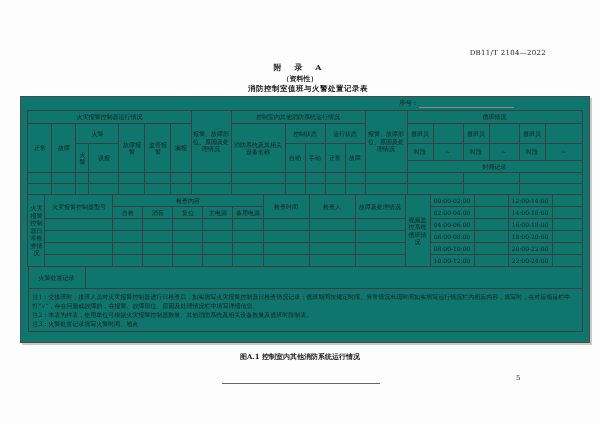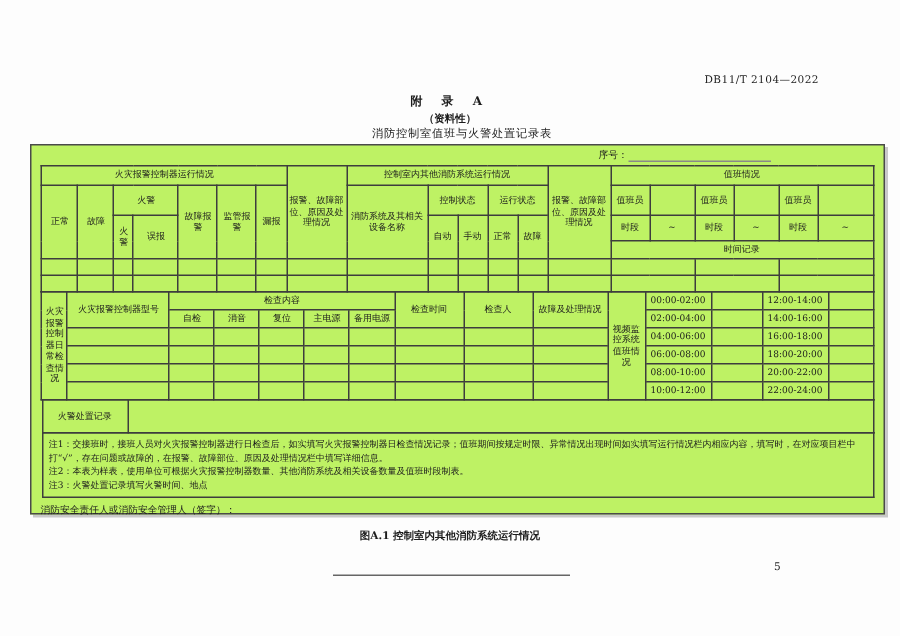--- a/index.html
+++ b/index.html
@@ -9,24 +9,24 @@
     background:#fdfdfd; color:#1c1c1c;
     font-family:"DejaVu Serif","Liberation Serif",serif;
     overflow:hidden;
   }
   .hdr-code { position:absolute; top:49px; right:54px; font-size:7px; letter-spacing:.3px; }
   .hdr-appendix { position:absolute; top:62px; left:0; width:100%; text-align:center;
                   font-size:8px; font-weight:bold; letter-spacing:5px; }
   .hdr-type { position:absolute; top:74px; left:0; width:100%; text-align:center;
               font-size:7px; font-weight:bold; }
   .hdr-title { position:absolute; top:84px; left:0; width:100%; text-align:center;
-               font-size:7.5px; font-weight:normal; letter-spacing:.5px;padding-left:16px; }
+               font-size:7.5px; font-weight:bold; letter-spacing:.5px;padding-left:16px; }
 
   .frame { position:absolute; left:20px; top:96px; width:570px; height:247px;
-           border:1.5px solid #4a4a4a; background:#bef264; box-shadow:2px 2px 0 #c9c9c9; }
+           border:1.5px solid #4a4a4a; background:#0f766e; box-shadow:2px 2px 0 #c9c9c9; }
 
   .serial-row { height:13px; padding:2px 0 0 378px; font-size:6.5px; }
   .serial-line { display:inline-block; width:95px; height:7px;
                  border-bottom:1.5px solid #8a8a8a; vertical-align:bottom; }
 
   table.t { border-collapse:collapse; table-layout:fixed; width:554px; margin:0 auto; }
   table.t.stack { margin-top:-1px; }
   .t td { border:1px solid #3d3d3d; font-size:6px; line-height:1.25; text-align:center;
           vertical-align:middle; padding:0 1px; word-break:break-all; overflow:hidden; }
   .t td.lbl-left { text-align:center; }
@@ -287,21 +287,18 @@
         <tr style="height:37px">
       <td class="note-cell">
         <div class="note-line">注1：交接班时，接班人员对火灾报警控制器进行日检查后，如实填写火灾报警控制器日检查情况记录；值班期间按规定时限、异常情况出现时间如实填写运行情况栏内相应内容，填写时，在对应项目栏中打“√”，存在问题或故障的，在报警、故障部位、原因及处理情况栏中填写详细信息。</div>
         <div class="note-line">注2：本表为样表，使用单位可根据火灾报警控制器数量、其他消防系统及相关设备数量及值班时段制表。</div>
         <div class="note-line">注3：火警处置记录填写火警时间、地点</div>
       </td>
     </tr>
   </tbody>
     </table>
 
-  <div class="sig-row">
-    <span>消防安全责任人或消防安全管理人（签字）：</span>
-  </div>
 
 </div>
 
 <div class="fig-caption">图A.1 控制室内其他消防系统运行情况</div>
 <div class="footer-rule"></div>
 <div class="page-num">5</div>
 
 </body></html>

